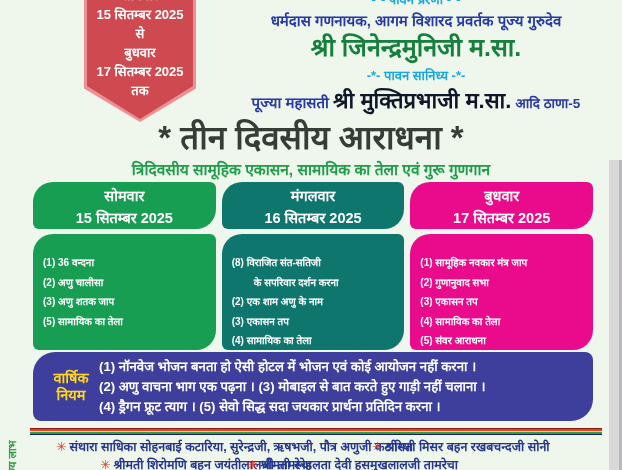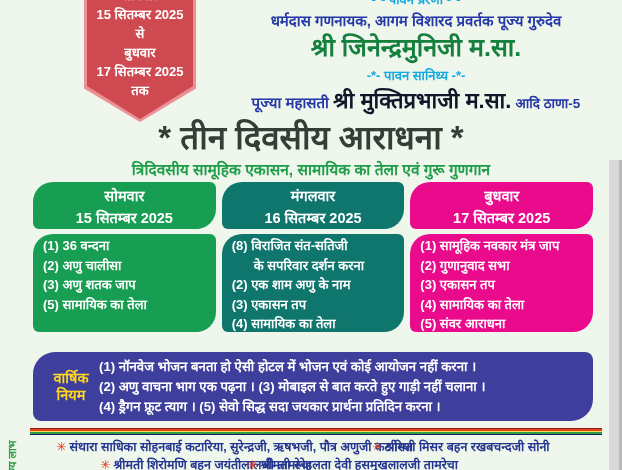--- a/index.html
+++ b/index.html
@@ -27,22 +27,22 @@
   .main-title{position:absolute;left:0;top:118px;width:622px;text-align:center;color:#343d36;
     font-weight:bold;font-size:33px;line-height:40px;}
   .subtitle{position:absolute;left:0;top:158px;width:622px;text-align:center;color:#1f9e4a;
     font-weight:bold;font-size:15.5px;}
 
   
   .columns{position:absolute;left:33px;top:182px;width:560px;display:flex;gap:6px;}
   .col{flex:1;display:flex;flex-direction:column;gap:5px;}
   .col-head{height:47px;border-radius:20px 6px 20px 6px;color:#fff;text-align:center;
     font-weight:bold;font-size:14.5px;line-height:22px;padding-top:3px;box-sizing:border-box;}
-  .col-body{height:98px;border-radius:20px 6px 20px 6px;color:#fff;font-weight:bold;
-    font-size:13px;line-height:19.5px;padding:2px 4px 4px 10px;box-sizing:border-box;}
+  .col-body{height:116px;border-radius:20px 6px 20px 6px;color:#fff;font-weight:bold;
+    font-size:10px;line-height:19.5px;padding:19px 4px 4px 10px;box-sizing:border-box;}
   .day-green .col-head,.day-green .col-body{background:#189e53;}
   .day-orange .col-head,.day-orange .col-body{background:#0f766e;}
   .day-pink .col-head,.day-pink .col-body{background:#ea0b8c;}
   .li.indent{padding-left:22px;}
 
   
   .rules{position:absolute;left:33px;top:352px;width:560px;height:69px;background:#3e3e9c;
     border-radius:22px 8px 22px 8px;display:flex;align-items:center;box-sizing:border-box;padding:4px 14px 4px 10px;}
   .rules-label{color:#ffd71c;font-weight:bold;font-size:14.5px;line-height:17px;text-align:center;width:56px;flex:0 0 56px;}
   .rules-body{color:#ffffff;font-weight:bold;font-size:13.2px;line-height:20px;flex:1;}

